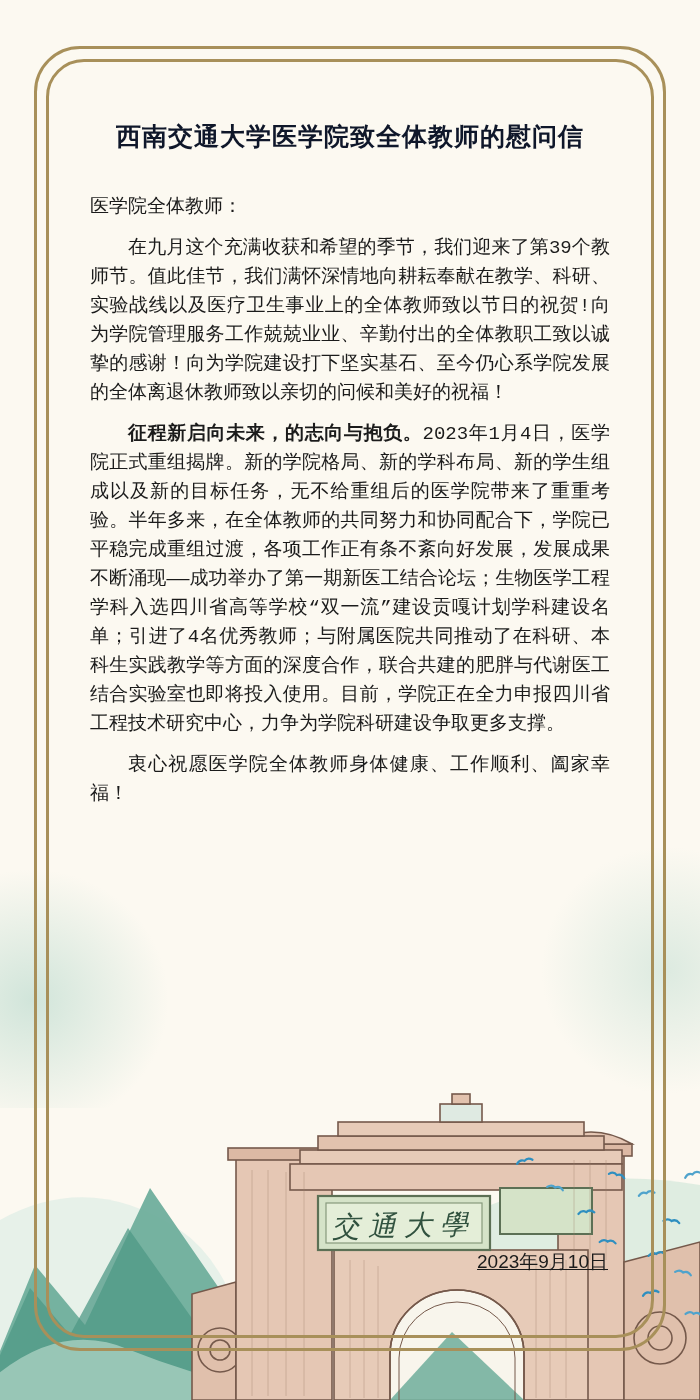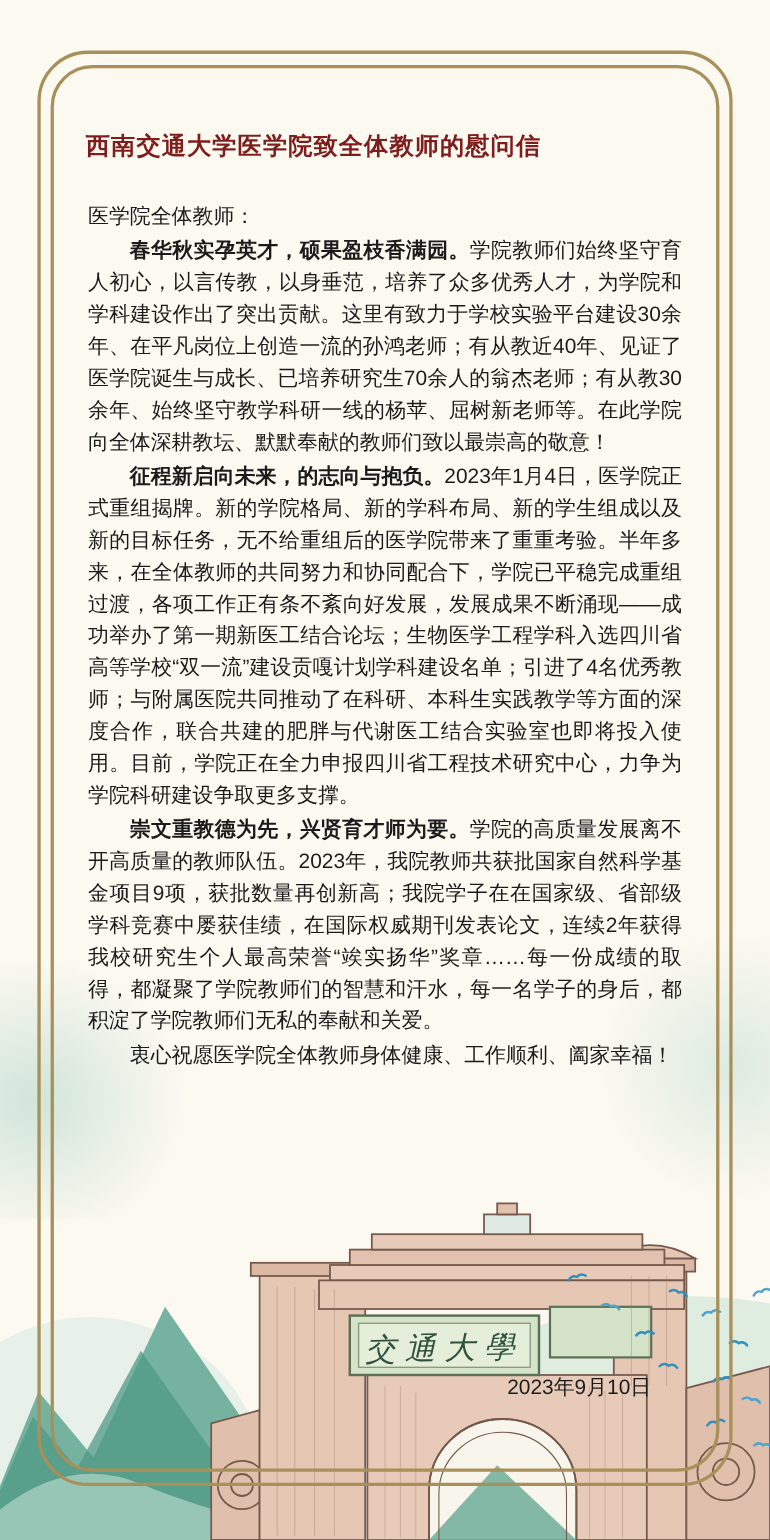--- a/index.html
+++ b/index.html
@@ -16,27 +16,27 @@
   .wash-right{right:-50px;top:845px;width:210px;height:250px;
     background:radial-gradient(ellipse at 60% 50%,rgba(173,212,199,.40),rgba(173,212,199,0) 70%);}
   
   .scenery{position:absolute;left:0;bottom:0;width:700px;height:380px;z-index:1;}
   
   .frame{position:absolute;z-index:2;pointer-events:none;border-style:solid;border-color:#a8905a;}
   .frame-outer{left:34px;top:46px;width:626px;height:1299px;border-width:3px;border-radius:46px;}
   .frame-inner{left:46px;top:59px;width:602px;height:1273px;border-width:3px;border-radius:38px;}
   
   .content{position:absolute;left:78px;width:544px;z-index:3;color:#1b1b1b;}
-  .title{top:103px;text-align:left;font-size:22px;font-weight:900;letter-spacing:1px;color:#7f1d1d;}
+  .title{top:103px;text-align:center;font-size:25px;font-weight:900;letter-spacing:1px;color:#0f172a;}
   .bodytext{top:181px;font-size:19px;line-height:29px;text-align:justify;text-justify:inter-ideograph;}
-  .bodytext p{margin:2px;text-indent:2em;}
+  .bodytext p{margin:12px;text-indent:2em;font-family:Liberation Mono, monospace;}
   .bodytext p.salutation{text-indent:0;}
   .lead{font-weight:bold;}
   .sigblock{top:1243px;text-align:right;font-size:19px;line-height:37px;}
-  .sig-date{padding-right:30px;}
+  .sig-date{padding-right:14px;text-decoration:underline;}
 </style>
 </head>
 <body>
 
 <div class="wash wash-left"></div>
 <div class="wash wash-right"></div>
 
 <svg class="scenery" viewBox="0 0 700 380">
 
   <path d="M0,200 Q90,150 180,210 Q240,250 260,380 L0,380 Z" fill="#e4efe8" opacity="0.9"></path>
@@ -120,21 +120,20 @@
   </g>
 </svg>
 
 <div class="frame frame-outer"></div>
 <div class="frame frame-inner"></div>
 
 <h1 class="content title">西南交通大学医学院致全体教师的慰问信</h1>
 
 <div class="content bodytext">
   <p class="salutation">医学院全体教师：</p>
-  <p><span class="lead">春华秋实孕英才，硕果盈枝香满园。</span><span>学院教师们始终坚守育人初心，以言传教，以身垂范，培养了众多优秀人才，为学院和学科建设作出了突出贡献。这里有致力于学校实验平台建设30余年、在平凡岗位上创造一流的孙鸿老师；有从教近40年、见证了医学院诞生与成长、已培养研究生70余人的翁杰老师；有从教30余年、始终坚守教学科研一线的杨苹、屈树新老师等。在此学院向全体深耕教坛、默默奉献的教师们致以最崇高的敬意！</span></p>
+  <p><span class="lead"></span><span>在九月这个充满收获和希望的季节，我们迎来了第39个教师节。值此佳节，我们满怀深情地向耕耘奉献在教学、科研、实验战线以及医疗卫生事业上的全体教师致以节日的祝贺!向为学院管理服务工作兢兢业业、辛勤付出的全体教职工致以诚挚的感谢！向为学院建设打下坚实基石、至今仍心系学院发展的全体离退休教师致以亲切的问候和美好的祝福！</span></p>
   <p><span class="lead">征程新启向未来，的志向与抱负。</span><span>2023年1月4日，医学院正式重组揭牌。新的学院格局、新的学科布局、新的学生组成以及新的目标任务，无不给重组后的医学院带来了重重考验。半年多来，在全体教师的共同努力和协同配合下，学院已平稳完成重组过渡，各项工作正有条不紊向好发展，发展成果不断涌现——成功举办了第一期新医工结合论坛；生物医学工程学科入选四川省高等学校“双一流”建设贡嘎计划学科建设名单；引进了4名优秀教师；与附属医院共同推动了在科研、本科生实践教学等方面的深度合作，联合共建的肥胖与代谢医工结合实验室也即将投入使用。目前，学院正在全力申报四川省工程技术研究中心，力争为学院科研建设争取更多支撑。</span></p>
-  <p><span class="lead">崇文重教德为先，兴贤育才师为要。</span><span>学院的高质量发展离不开高质量的教师队伍。2023年，我院教师共获批国家自然科学基金项目9项，获批数量再创新高；我院学子在在国家级、省部级学科竞赛中屡获佳绩，在国际权威期刊发表论文，连续2年获得我校研究生个人最高荣誉“竢实扬华”奖章……每一份成绩的取得，都凝聚了学院教师们的智慧和汗水，每一名学子的身后，都积淀了学院教师们无私的奉献和关爱。</span></p>
   <p><span class="lead"></span><span>衷心祝愿医学院全体教师身体健康、工作顺利、阖家幸福！</span></p>
 </div>
 
 <div class="content sigblock">
   <div class="sig-date">2023年9月10日</div>
 </div>
 
 </body></html>

